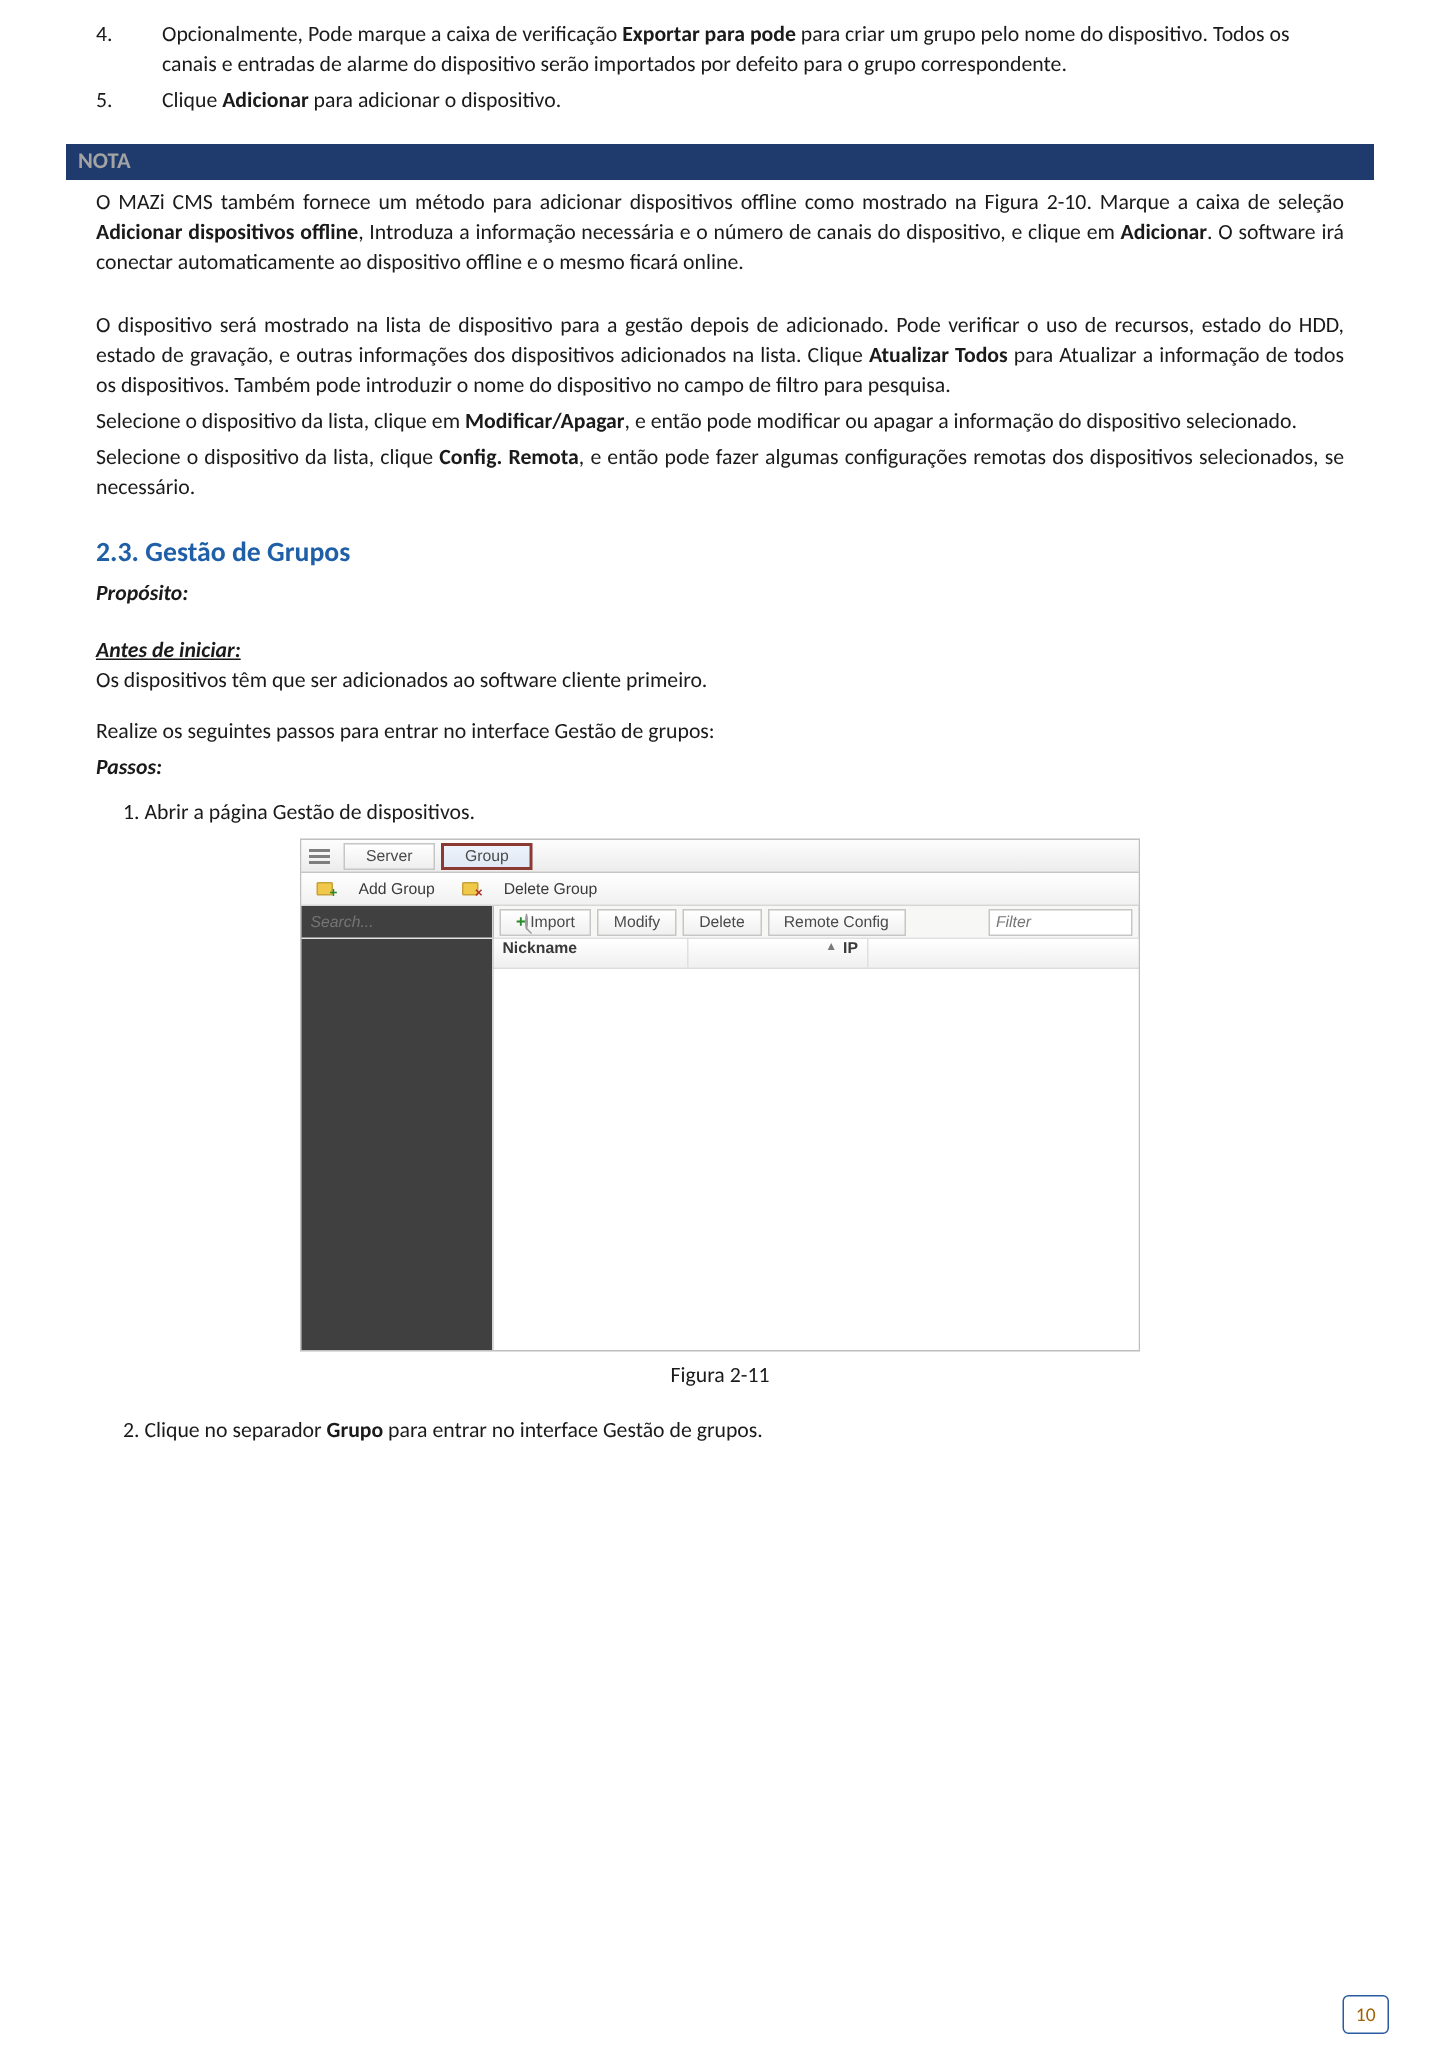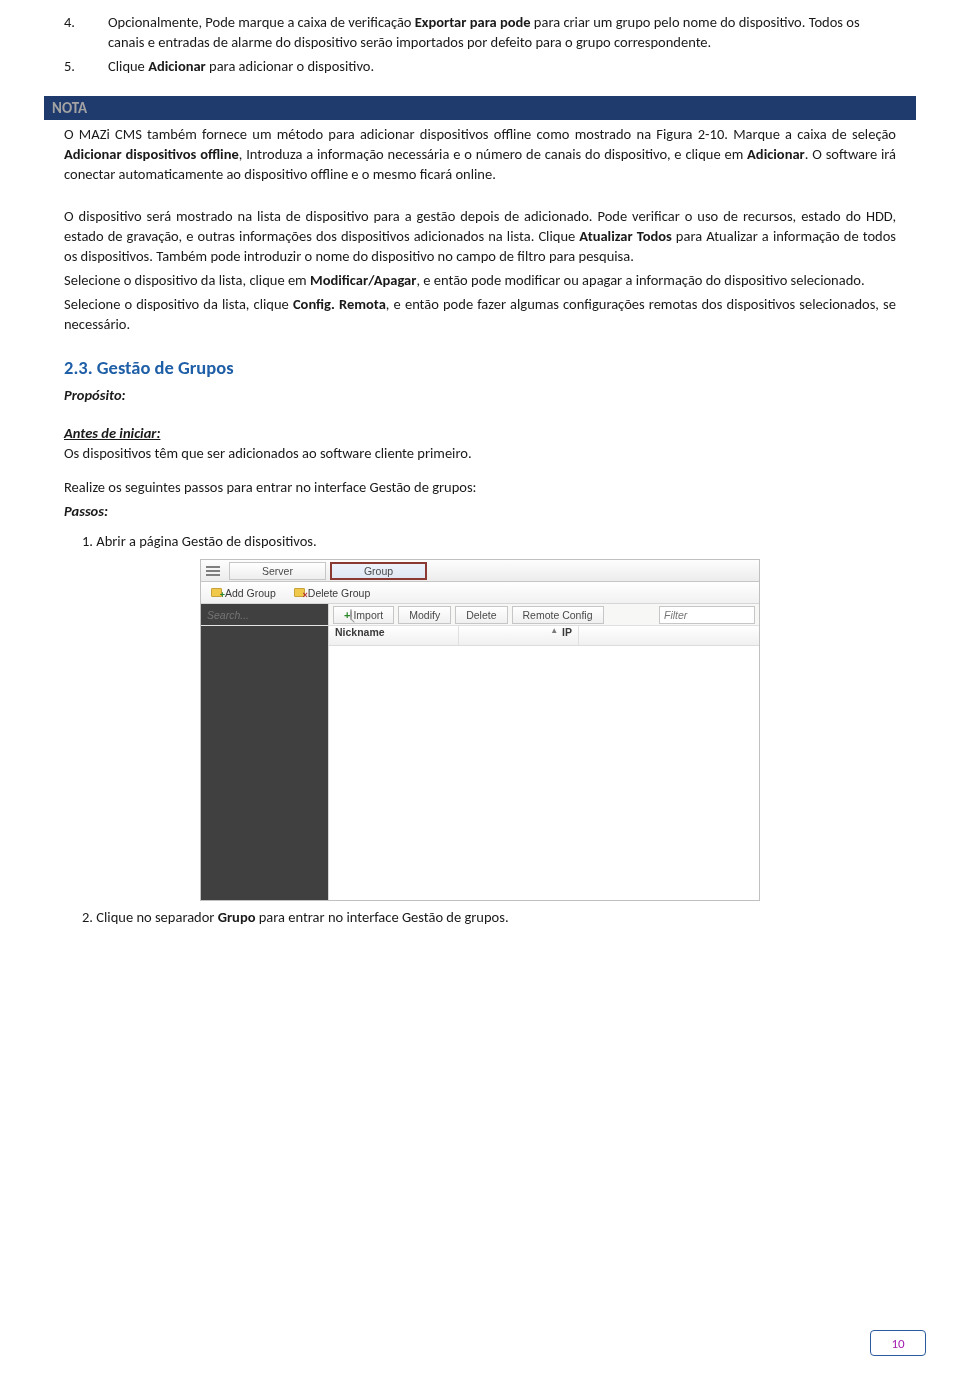--- a/index.html
+++ b/index.html
@@ -73,38 +73,38 @@
   .app-menu-icon {
     width: 16px; height: 14px;
     display: flex; flex-direction: column; justify-content: space-between;
     padding: 2px 1px; margin-right: 4px;
   }
   .app-menu-icon span {
     display: block; height: 2px; background: #7f7f7f;
   }
   .tab {
     display: flex; align-items: center; justify-content: center;
-    height: 18px; padding: 0 32px;
+    height: 18px; padding: 0 14px;
     background: linear-gradient(#fff,#eee);
     border: 1px solid #c6c6c6;
     font-size: 10.5px;
   }
   .tab.active {
     background: linear-gradient(#eef3fb,#dfe8f4);
     border: 2px solid #8a3a32;
   }
   .app-toolbar {
     display: flex; align-items: center;
     height: 22px;
     background: linear-gradient(#fff,#f1f1f1);
     border-bottom: 1px solid #d6d6d6;
     padding-left: 4px; gap: 6px;
   }
   .tool-btn {
-    display: flex; align-items: center; gap: 3px;
+    display: flex; align-items: center; gap: 17px;
     height: 18px; padding: 0 6px;
     font-size: 10.5px;
     color: #3a3a3a;
   }
   .folder-plus, .folder-x {
     width: 11px; height: 9px; background: #f0c94a;
     border: 1px solid #c9a13a; border-radius: 1px; position: relative;
   }
   .folder-plus::after {
     content: "+"; position: absolute; right: -4px; bottom: -4px;
@@ -167,25 +167,25 @@
     font-weight: bold;
   }
   .gh-nick { width: 130px; }
   .gh-ip { width: 120px; justify-content: flex-end; gap:4px;}
   .gh-serial { flex:1;margin-top:24px; }
   .caret { font-size: 8px; color:#7a7a7a; }
   .grid-body { flex:1; background:#fff; }
   .fig-caption { text-align: center; margin: 2px 0 18px 0; font-size: 14.5px; }
   .page-num {
     position: absolute; right: 34px; bottom: 18px;
-    width: 56px; height: 26px;
+    width: 31px; height: 26px;
     border: 1px solid #2a5aa0;
     border-radius: 4px;
     display:flex; align-items:center; justify-content:center;
-    color:#a21caf; font-size: 13px; margin-left: 16px;
+    color:#a16207; font-size: 13px; margin-left: 16px;
   }
 </style>
 </head>
 <body>
 
 <div class="page">
 
   <div class="ol-item">
     <div class="ol-num">4.</div>
     <div class="ol-body">
@@ -299,19 +299,20 @@
                 <span>Device Serial No.</span>
               </div>
           </div>
           <div class="grid-body"></div>
         </div>
       </div>
 
     </div>
   </div>
 
+  <div class="fig-caption">Figura 2-11</div>
 
   <div class="para steps-indent">
     <span>2. Clique no separador </span><span class="bold">Grupo</span><span> para entrar no interface Gestão de grupos.</span>
   </div>
 
   <div class="page-num">10</div>
 </div>
 
 </body></html>

